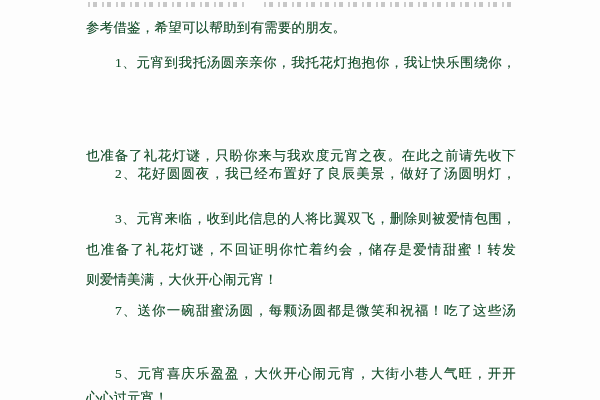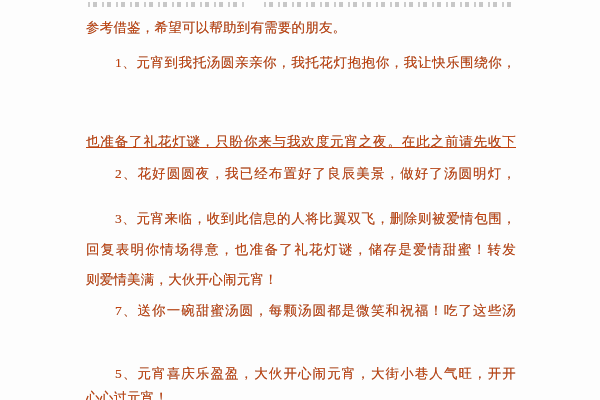--- a/index.html
+++ b/index.html
@@ -40,21 +40,21 @@
     inset: 0;
   }
   .line {
     position: absolute;
     left: 86px;
     width: 430px;
     height: 19px;
     overflow: hidden;
     font-size: 13.5px;
     line-height: 17px;
-    color: #c2410c;
+    color: #14532d;
     letter-spacing: 0.2px;
     text-align: justify;
     text-align-last: left;
     text-shadow: 0 0 0.6px rgba(80,80,80,0.55);
   }
   .line.indent { padding-left: 29px; width: 401px; }
   .line.fill   { text-align-last: justify; }
 </style>
 </head>
 <body>
@@ -63,22 +63,22 @@
 
   <div class="clipped-strip">
     <span class="frag frag-a"></span>
     <span class="frag frag-b"></span>
   </div>
 
   <div class="doc-lines">
       <div class="line" style="top: 19px;">参考借鉴，希望可以帮助到有需要的朋友。</div>
       <div class="line indent fill" style="top: 54px;">1、元宵到我托汤圆亲亲你，我托花灯抱抱你，我让快乐围绕你，</div>
       <div class="line indent fill" style="top: 117px; margin-top: 48px;">2、花好圆圆夜，我已经布置好了良辰美景，做好了汤圆明灯，</div>
-      <div class="line fill" style="top: 133px; text-decoration: underline;">也准备了礼花灯谜，只盼你来与我欢度元宵之夜。在此之前请先收下</div>
+      <div class="line fill" style="top: 147px;">也准备了礼花灯谜，只盼你来与我欢度元宵之夜。在此之前请先收下</div>
       <div class="line indent fill" style="top: 210px;">3、元宵来临，收到此信息的人将比翼双飞，删除则被爱情包围，</div>
-      <div class="line fill" style="top: 241px;">回复表明你情场得意，也准备了礼花灯谜，储存是爱情甜蜜！转发</div>
+      <div class="line fill" style="top: 241px;">也准备了礼花灯谜，不回证明你忙着约会，储存是爱情甜蜜！转发</div>
       <div class="line" style="top: 271px;">则爱情美满，大伙开心闹元宵！</div>
       <div class="line indent fill" style="top: 302px;">7、送你一碗甜蜜汤圆，每颗汤圆都是微笑和祝福！吃了这些汤</div>
       <div class="line indent fill" style="top: 365px;">5、元宵喜庆乐盈盈，大伙开心闹元宵，大街小巷人气旺，开开</div>
       <div class="line" style="top: 389px;">心心过元宵！</div>
     </div>
 
 </div>
 
 </body></html>

